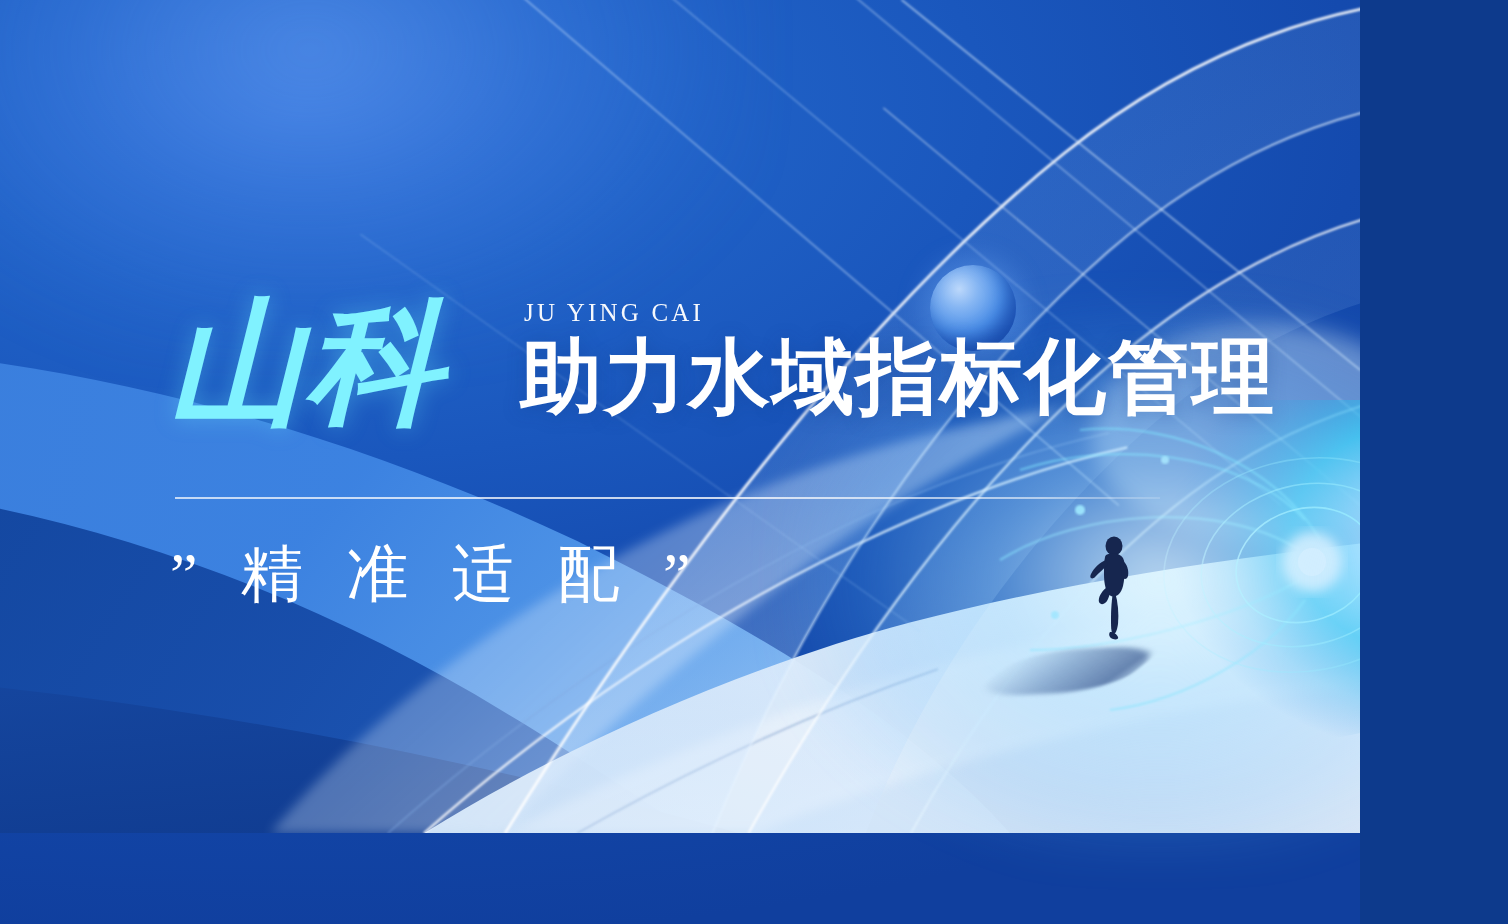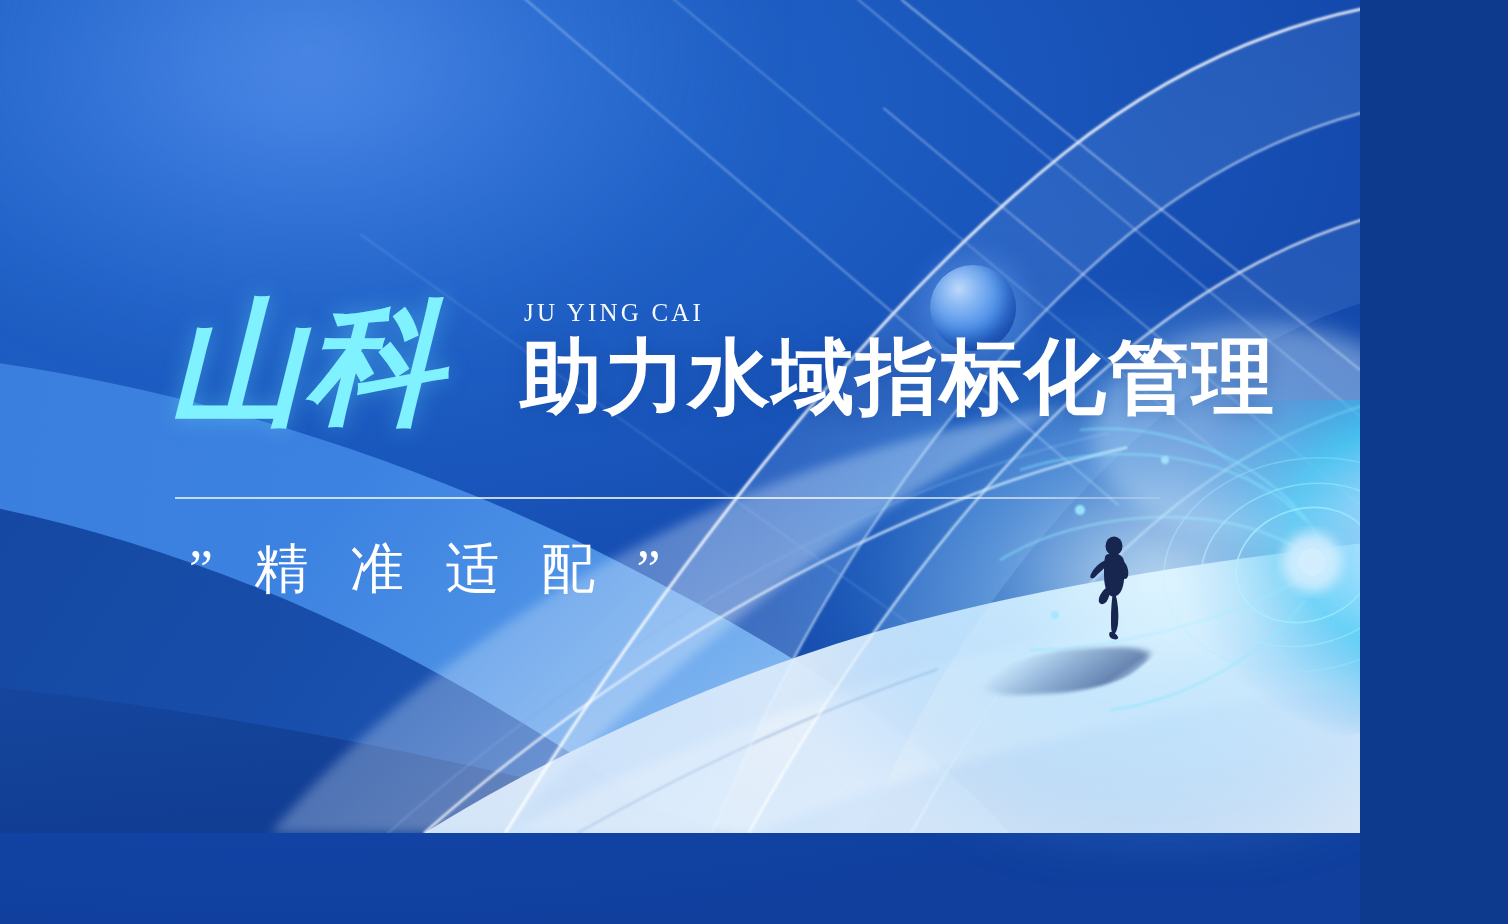--- a/index.html
+++ b/index.html
@@ -129,27 +129,26 @@
   .divider {
     position: absolute;
     left: 175px; top: 497px;
     width: 985px; height: 2px;
     background: linear-gradient(90deg, rgba(255,255,255,0.70) 0%, rgba(255,255,255,0.78) 55%, rgba(255,255,255,0.55) 88%, rgba(255,255,255,0.15) 100%);
   }
 
   .tagline {
     position: absolute;
     left: 170px; top: 540px;
-    font-size: 54px;
+    font-size: 62px;
     line-height: 1.1;
     font-weight: 400;
     color: #ffffff;
     letter-spacing: 14px;
     white-space: nowrap;
-    margin-left: 19px;
   }
 
   
   .vortex { position: absolute; right: -60px; top: 400px; width: 460px; height: 380px; }
 </style>
 </head>
 <body>
 
 <div class="banner">
 

